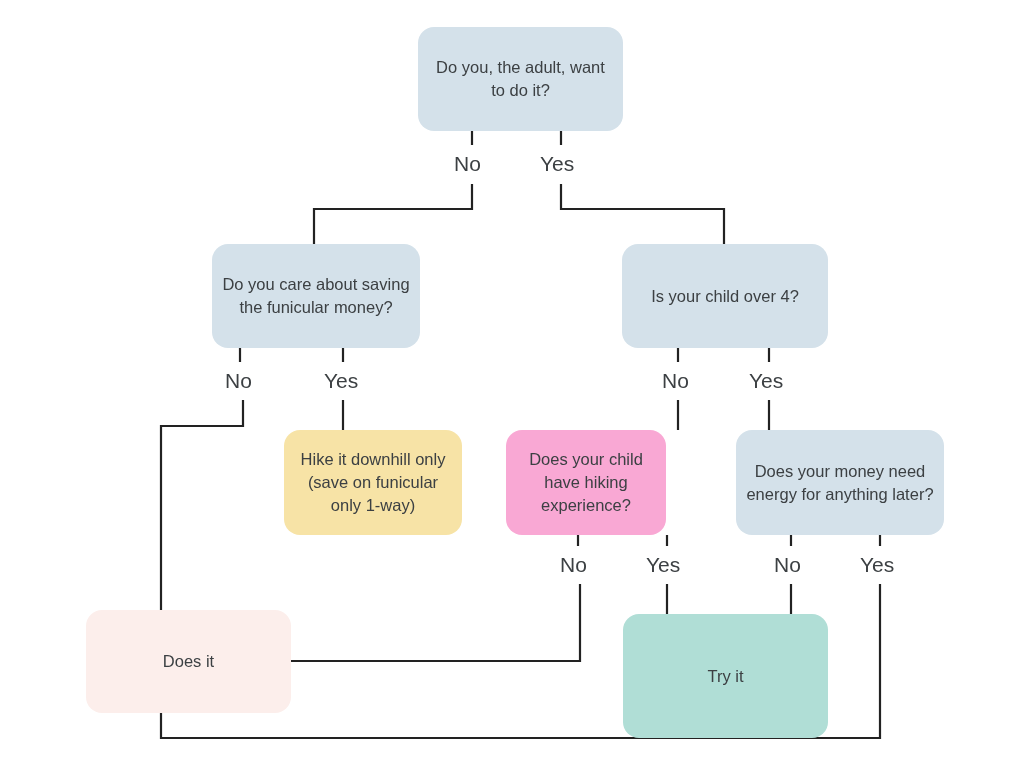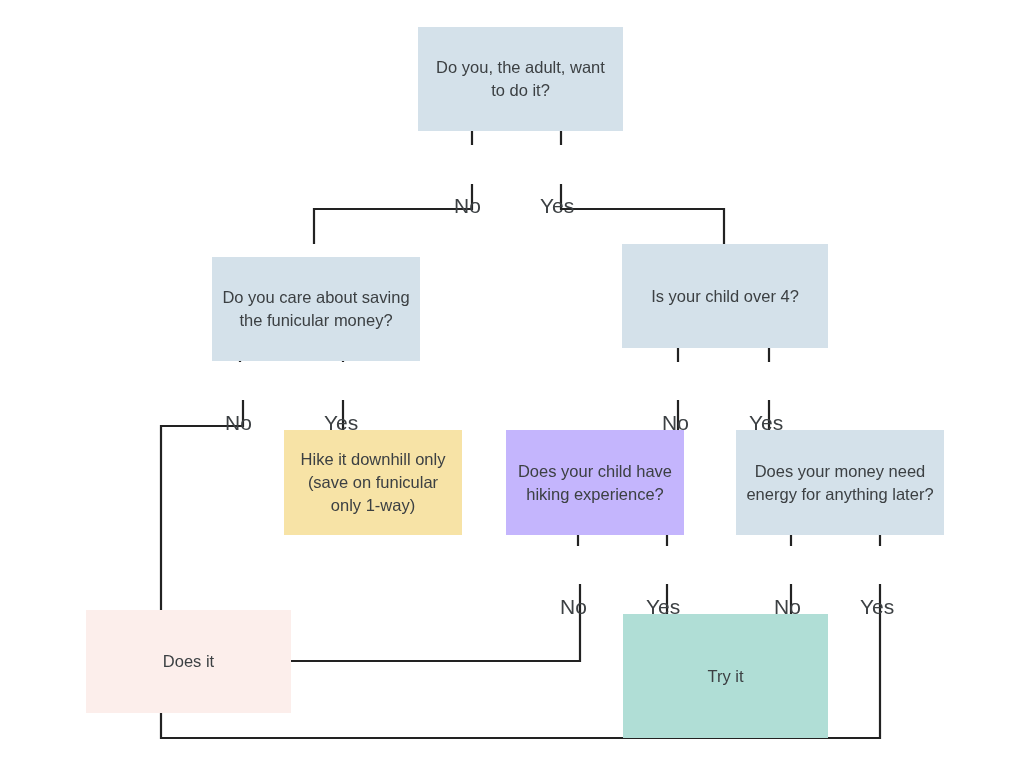--- a/index.html
+++ b/index.html
@@ -27,30 +27,30 @@
     position: absolute;
     display: flex;
     align-items: center;
     justify-content: center;
     text-align: center;
     color: #3c4043;
     font-size: 16.5px;
     line-height: 1.38;
     padding: 4px 10px;
     z-index: 2;
+    border-radius: 16px;
   }
   .node .node-text { display: block; width: 100%; }
   .edge-label {
     position: absolute;
     color: #3c4043;
     font-size: 21px;
     line-height: 1;
     white-space: nowrap;
     z-index: 3;
-    margin-top: 42px;
   }
 </style>
 </head>
 <body>
 
 <div id="canvas">
 
   <svg id="edges" viewBox="0 0 1024 768" xmlns="http://www.w3.org/2000/svg">
       <polyline points="472,131 472,145" fill="none" stroke="#222222" stroke-width="2.2" stroke-linecap="butt" stroke-linejoin="miter"></polyline>
       <polyline points="561,131 561,145" fill="none" stroke="#222222" stroke-width="2.2" stroke-linecap="butt" stroke-linejoin="miter"></polyline>
@@ -71,30 +71,30 @@
       <polyline points="791,535 791,546" fill="none" stroke="#222222" stroke-width="2.2" stroke-linecap="butt" stroke-linejoin="miter"></polyline>
       <polyline points="880,535 880,546" fill="none" stroke="#222222" stroke-width="2.2" stroke-linecap="butt" stroke-linejoin="miter"></polyline>
       <polyline points="791,584 791,614" fill="none" stroke="#222222" stroke-width="2.2" stroke-linecap="butt" stroke-linejoin="miter"></polyline>
       <polyline points="880,584 880,738 161,738 161,713" fill="none" stroke="#222222" stroke-width="2.2" stroke-linecap="butt" stroke-linejoin="miter"></polyline>
     </svg>
 
   <div id="nodes-layer">
       <div class="node" style="left: 418px; top: 27px; width: 205px; height: 104px; background: rgb(212, 225, 234);">
         <span class="node-text">Do you, the adult, want to do it?</span>
       </div>
-      <div class="node" style="left: 212px; top: 244px; width: 208px; height: 104px; background: rgb(212, 225, 234); margin-top: 13px;">
+      <div class="node" style="left: 212px; top: 244px; width: 208px; height: 104px; background: rgb(212, 225, 234);">
         <span class="node-text">Do you care about saving the funicular money?</span>
       </div>
       <div class="node" style="left: 622px; top: 244px; width: 206px; height: 104px; background: rgb(212, 225, 234);">
         <span class="node-text">Is your child over 4?</span>
       </div>
       <div class="node" style="left: 284px; top: 430px; width: 178px; height: 105px; background: rgb(247, 227, 166);">
         <span class="node-text">Hike it downhill only (save on funicular only 1-way)</span>
       </div>
-      <div class="node" style="left: 506px; top: 430px; width: 178px; height: 105px; background: #c4b5fd;">
+      <div class="node" style="left: 506px; top: 430px; width: 160px; height: 105px; background: #f9a8d4;">
         <span class="node-text">Does your child have hiking experience?</span>
       </div>
       <div class="node" style="left: 736px; top: 430px; width: 208px; height: 105px; background: rgb(212, 225, 234);">
         <span class="node-text">Does your money need energy for anything later?</span>
       </div>
       <div class="node" style="left: 86px; top: 610px; width: 205px; height: 103px; background: rgb(252, 238, 235);">
         <span class="node-text">Does it</span>
       </div>
       <div class="node" style="left: 623px; top: 614px; width: 205px; height: 124px; background: rgb(176, 222, 214);">
         <span class="node-text">Try it</span>

